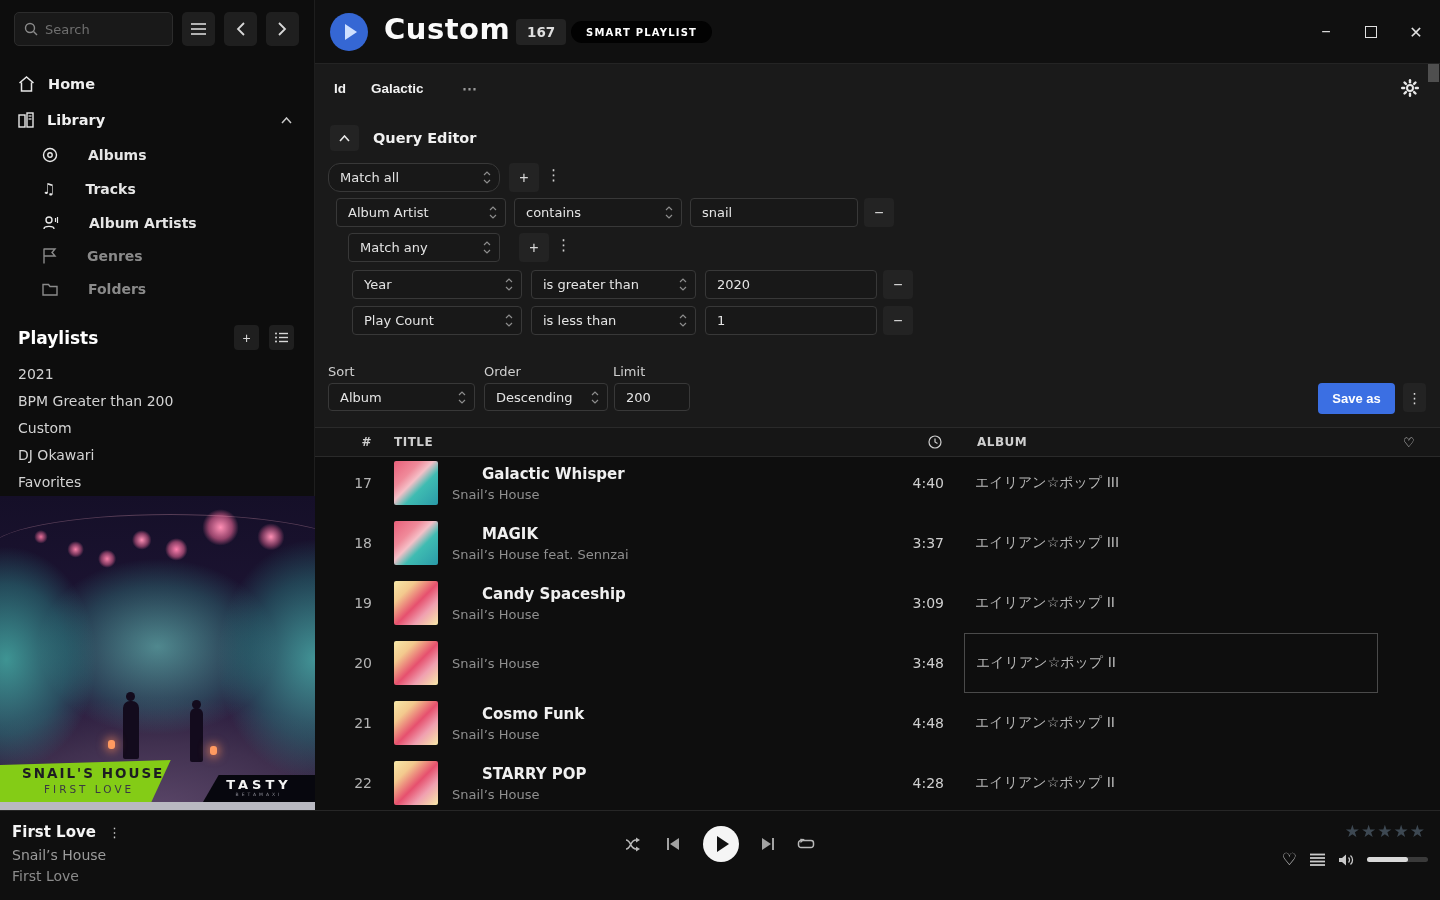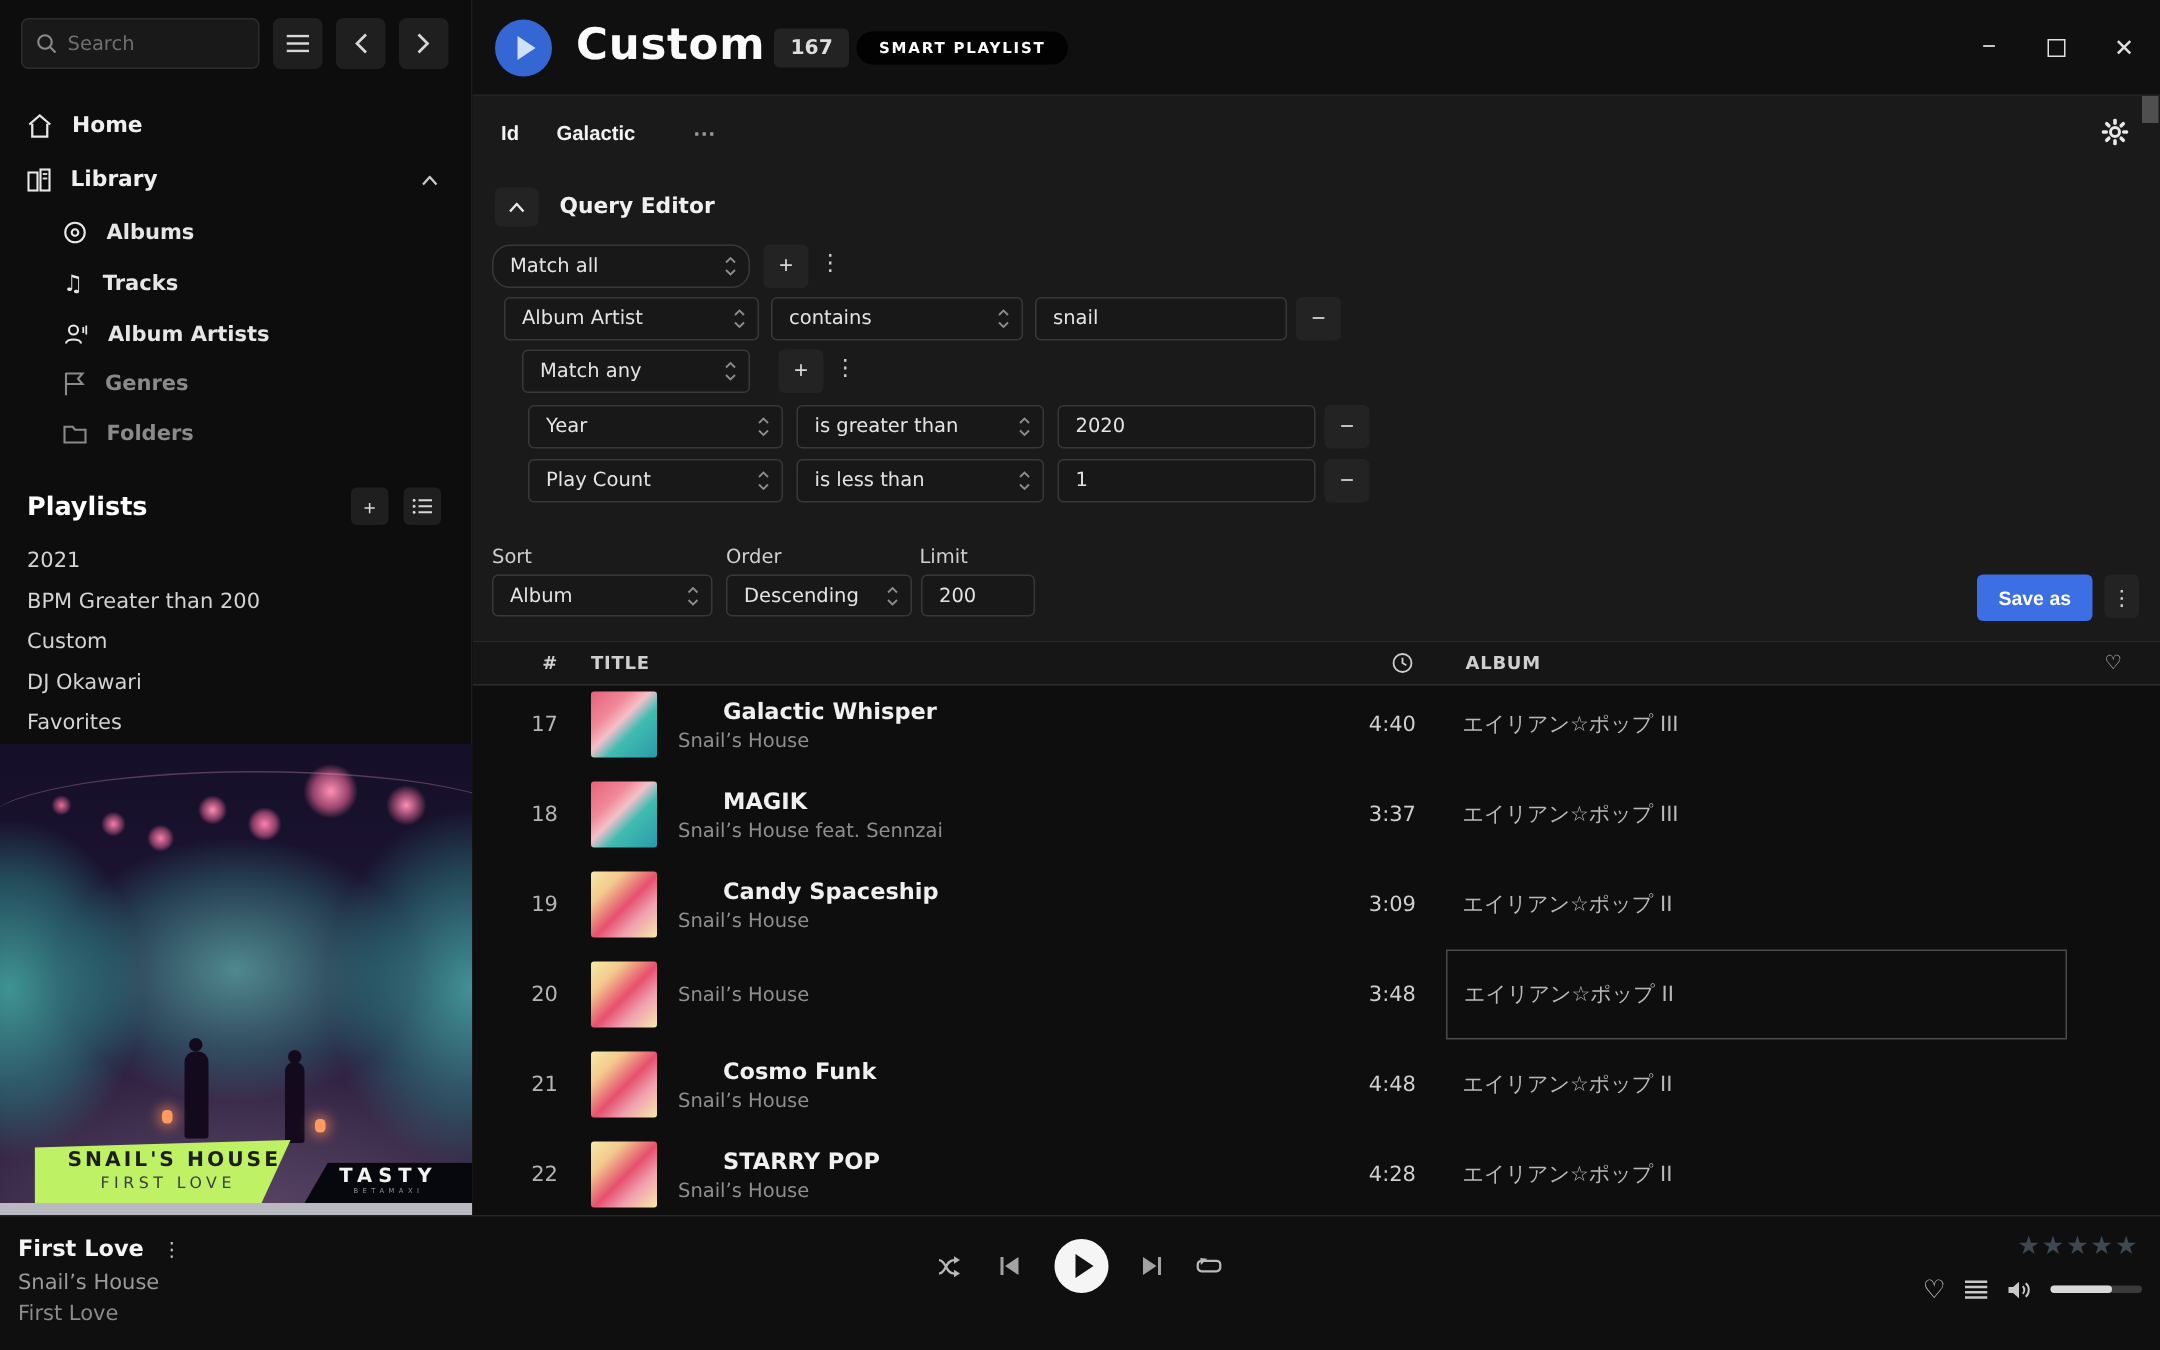--- a/index.html
+++ b/index.html
@@ -11,21 +11,21 @@
   .sidebar { width:315px; height:810px; background:#0d0d0d; border-right:1px solid #1e1e1e; position:relative; flex:none; }
   .sb-top { display:flex; gap:9px; padding:12px 15px 10px 14px; align-items:center; }
   .search { flex:1; height:34px; background:#191919; border:1px solid #2c2c2c; border-radius:5px; display:flex; align-items:center; padding:0 9px; gap:7px; }
   .search input { background:transparent; border:none; outline:none; color:#cfcfcf; font-size:13px; width:100%; font-family:inherit; }
   .search input::placeholder { color:#6f6f6f; }
   .sb-btn { width:33px; height:34px; background:#1f1f1f; border:none; border-radius:5px; color:#d8d8d8; display:flex; align-items:center; justify-content:center; cursor:pointer; }
   .nav { padding-top:10px; }
   .nav-item { display:flex; align-items:center; gap:13px; padding:10px 18px; color:#efefef; font-size:14.5px; font-weight:bold; cursor:pointer; position:relative; }
   .nav-item .chev-right { position:absolute; right:22px; }
   .sub-items { padding-bottom:4px; }
-  .sub-item { display:flex; align-items:center; gap:13px; padding:8.5px 18px 8.5px 42px; color:#e6e6e6; font-size:14px; font-weight:bold; cursor:pointer; }
+  .sub-item { display:flex; align-items:center; gap:30px; padding:8.5px 18px 8.5px 42px; color:#e6e6e6; font-size:14px; font-weight:bold; cursor:pointer; }
   .sub-item.dim { color:#8a8a8a; }
   .pl-head { display:flex; align-items:center; padding:16px 20px 10px 18px; }
   .pl-title { font-size:17px; font-weight:bold; color:#fff; flex:1; }
   .pl-btn { width:25px; height:25px; background:#1f1f1f; border:none; border-radius:4px; color:#d8d8d8; font-size:14px; display:flex; align-items:center; justify-content:center; margin-left:10px; cursor:pointer; }
   .pl-item { padding:5.5px 18px; color:#d3d3d3; font-size:14px; cursor:pointer; }
 
   
   .cover { position:absolute; left:0; bottom:0; width:315px; height:314px; overflow:hidden; background:#17102a; cursor:pointer; }
   .cover-art { position:absolute; inset:0;
     background:
@@ -41,21 +41,21 @@
       radial-gradient(ellipse 150px 110px at 50% 48%, rgba(120,230,215,.55) 0%, rgba(60,160,155,.3) 55%, transparent 80%),
       radial-gradient(ellipse 320px 150px at 50% 100%, #5a4668 0%, #40304f 45%, rgba(40,28,56,0) 75%),
       linear-gradient(180deg, #150f28 0%, #1e1535 45%, #2a1c3e 70%, #241834 100%);
   }
   .fig { position:absolute; background:#130b1d; }
   .fig-m { left:123px; top:205px; width:16px; height:58px; border-radius:7px 7px 2px 2px; }
   .fig-f { left:190px; top:212px; width:13px; height:54px; border-radius:6px 6px 2px 2px; }
   .fig-head { position:absolute; width:9px; height:9px; border-radius:50%; background:#130b1d; }
   .lant { position:absolute; width:7px; height:9px; border-radius:3px; background:#ff9a60; box-shadow:0 0 8px 3px rgba(255,140,90,.55); }
   .string-line { position:absolute; left:-10px; top:18px; width:360px; height:70px; border-top:1.5px solid rgba(255,180,200,.28); border-radius:50%; }
-  .banner-white { position:absolute; left:0; bottom:8px; width:176px; height:42px; background:#bef264; clip-path:polygon(0 12%, 97% 0, 86% 100%, 0 100%); padding:5px 0 0 22px;margin-left:23px; }
+  .banner-white { position:absolute; left:0; bottom:8px; width:176px; height:42px; background:#84cc16; clip-path:polygon(0 12%, 97% 0, 86% 100%, 0 100%); padding:5px 0 0 22px; }
   .bw-artist { font-size:13.5px; font-weight:bold; color:#1d1d22; letter-spacing:2px; }
   .bw-title { font-size:10.5px; color:#3a3a42; letter-spacing:3px; margin:2px 0 0 22px; }
   .banner-black { position:absolute; right:0; bottom:8px; width:112px; height:27px; background:#07070e; clip-path:polygon(14% 0, 100% 0, 100% 100%, 0 100%); text-align:center; padding-top:2px; }
   .bb-label { font-size:13px; font-weight:bold; color:#f2f2f2; letter-spacing:4px; }
   .bb-sub { font-size:4.5px; color:#8b8b95; letter-spacing:3px; }
   .banner-strip { position:absolute; left:0; bottom:0; width:315px; height:8px; background:#b9b9c1; }
 
   
   .main { position:relative; width:1125px; height:810px; background:#1a1a1a; }
   .titlebar { position:absolute; top:0; left:0; right:0; height:64px; background:#101010; border-bottom:1px solid #242424; }

